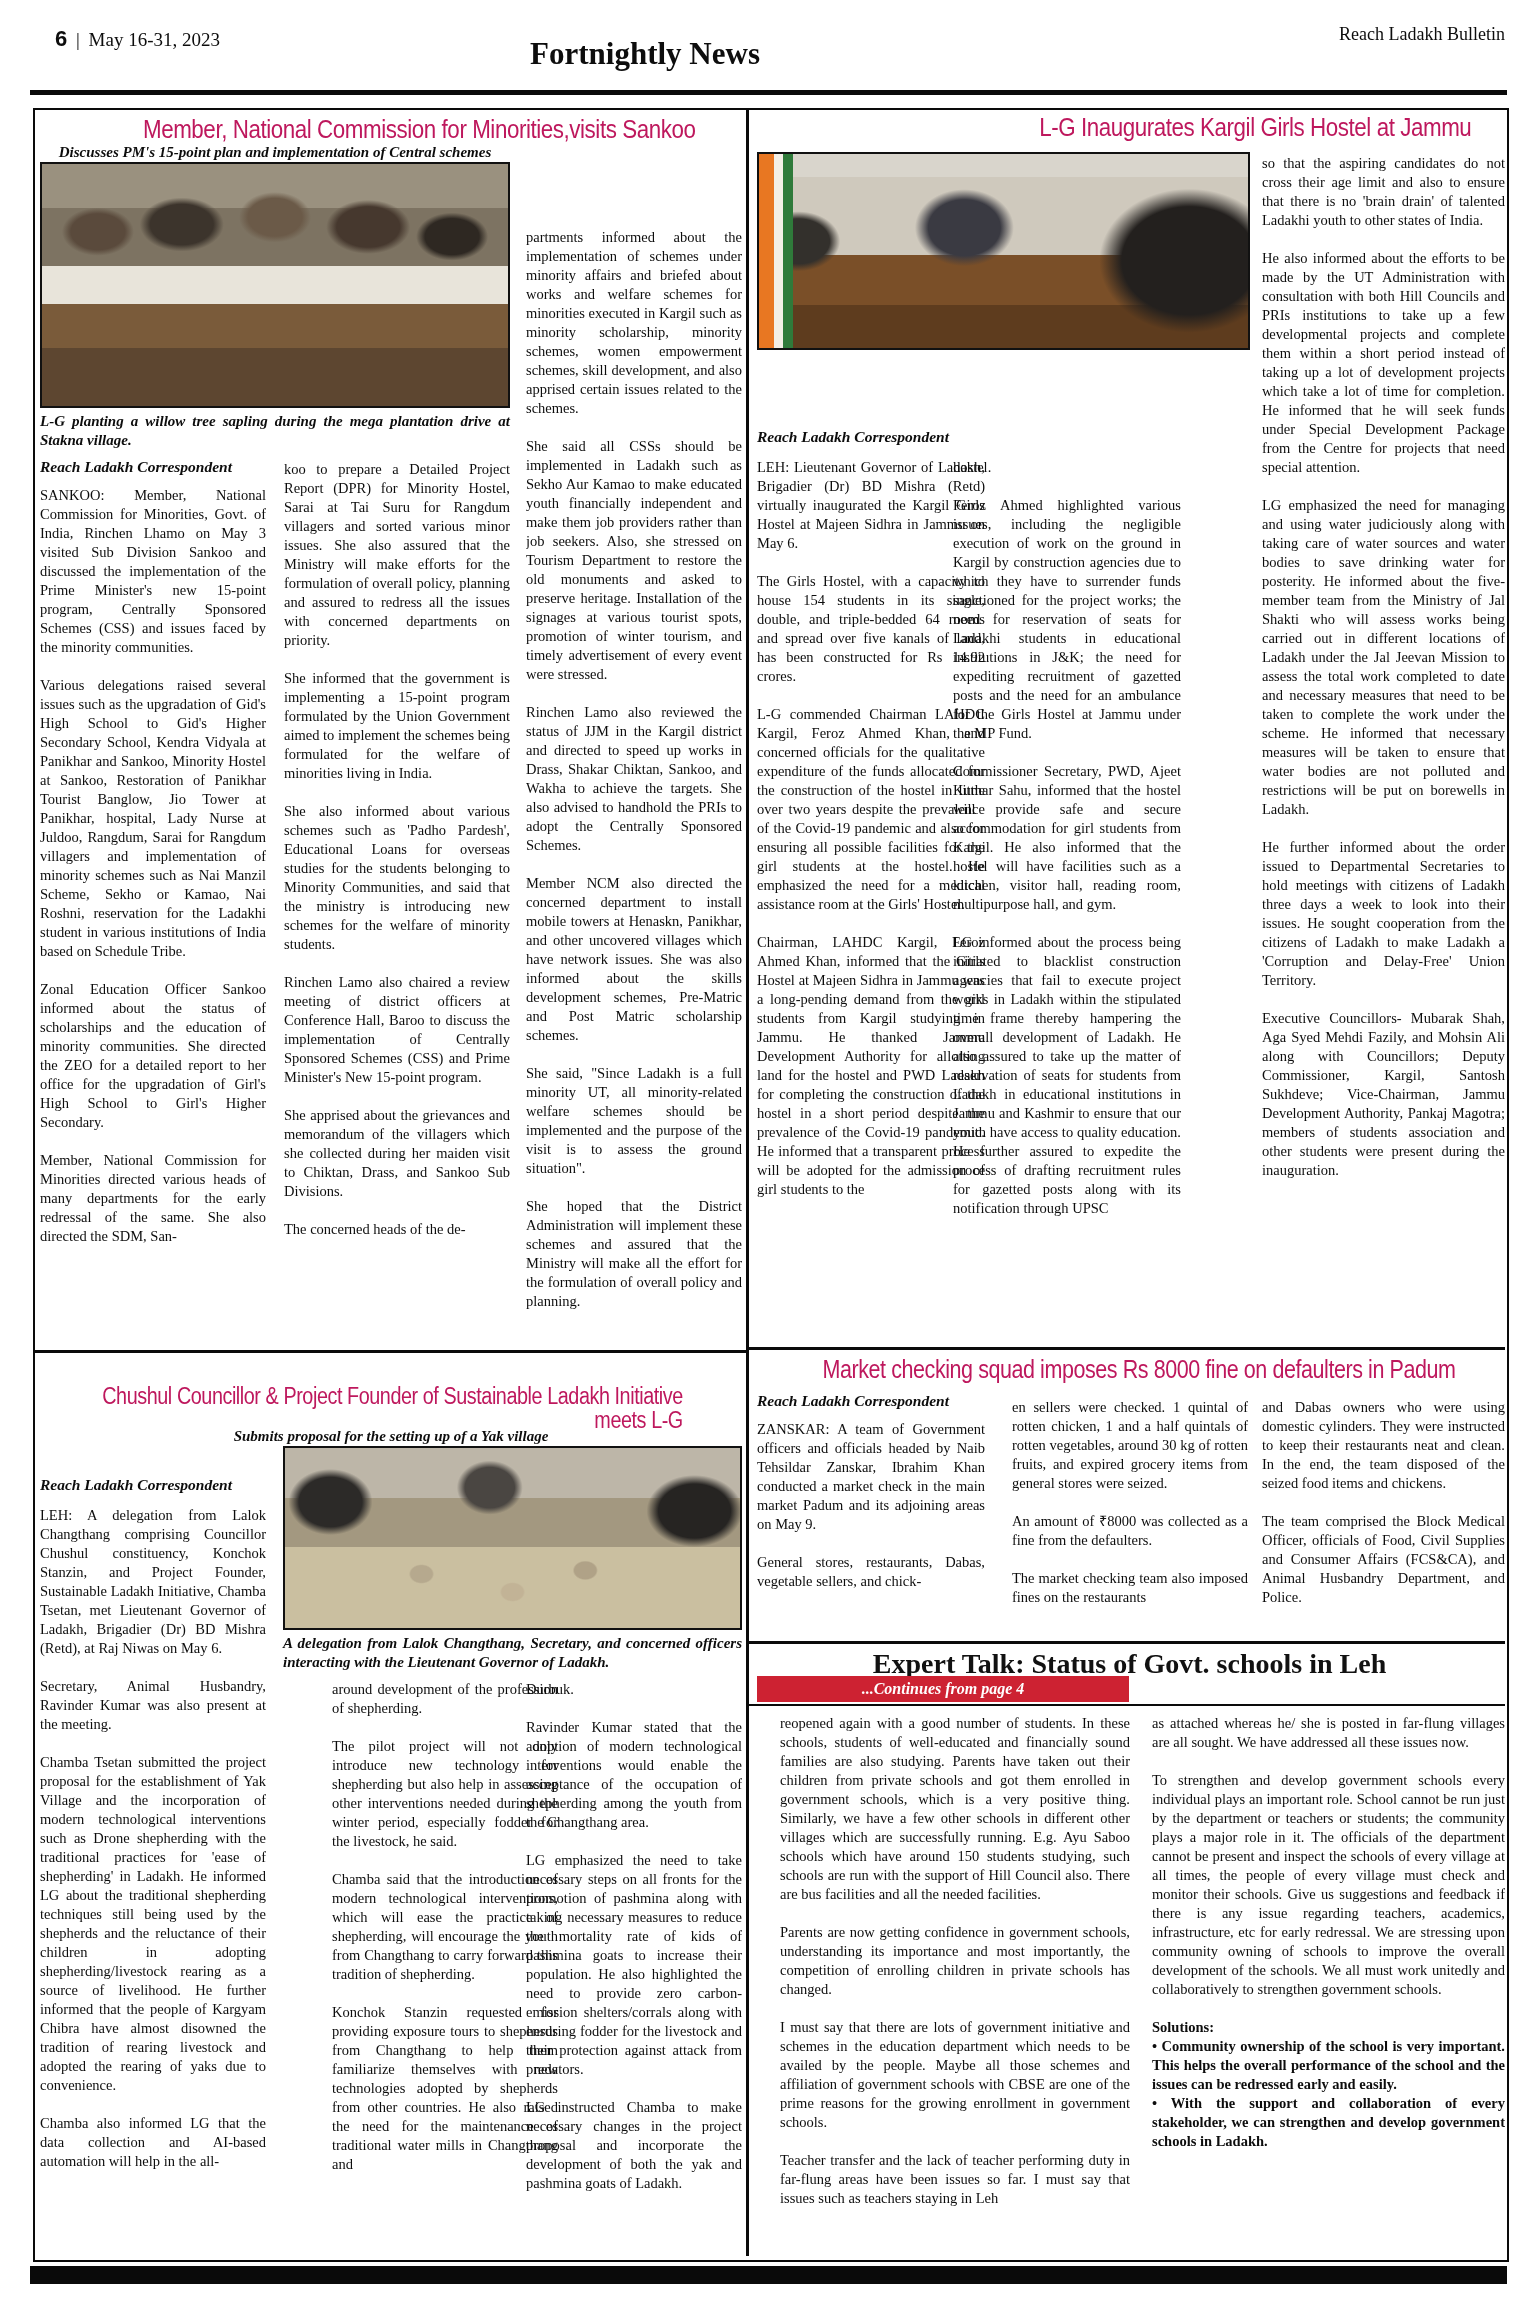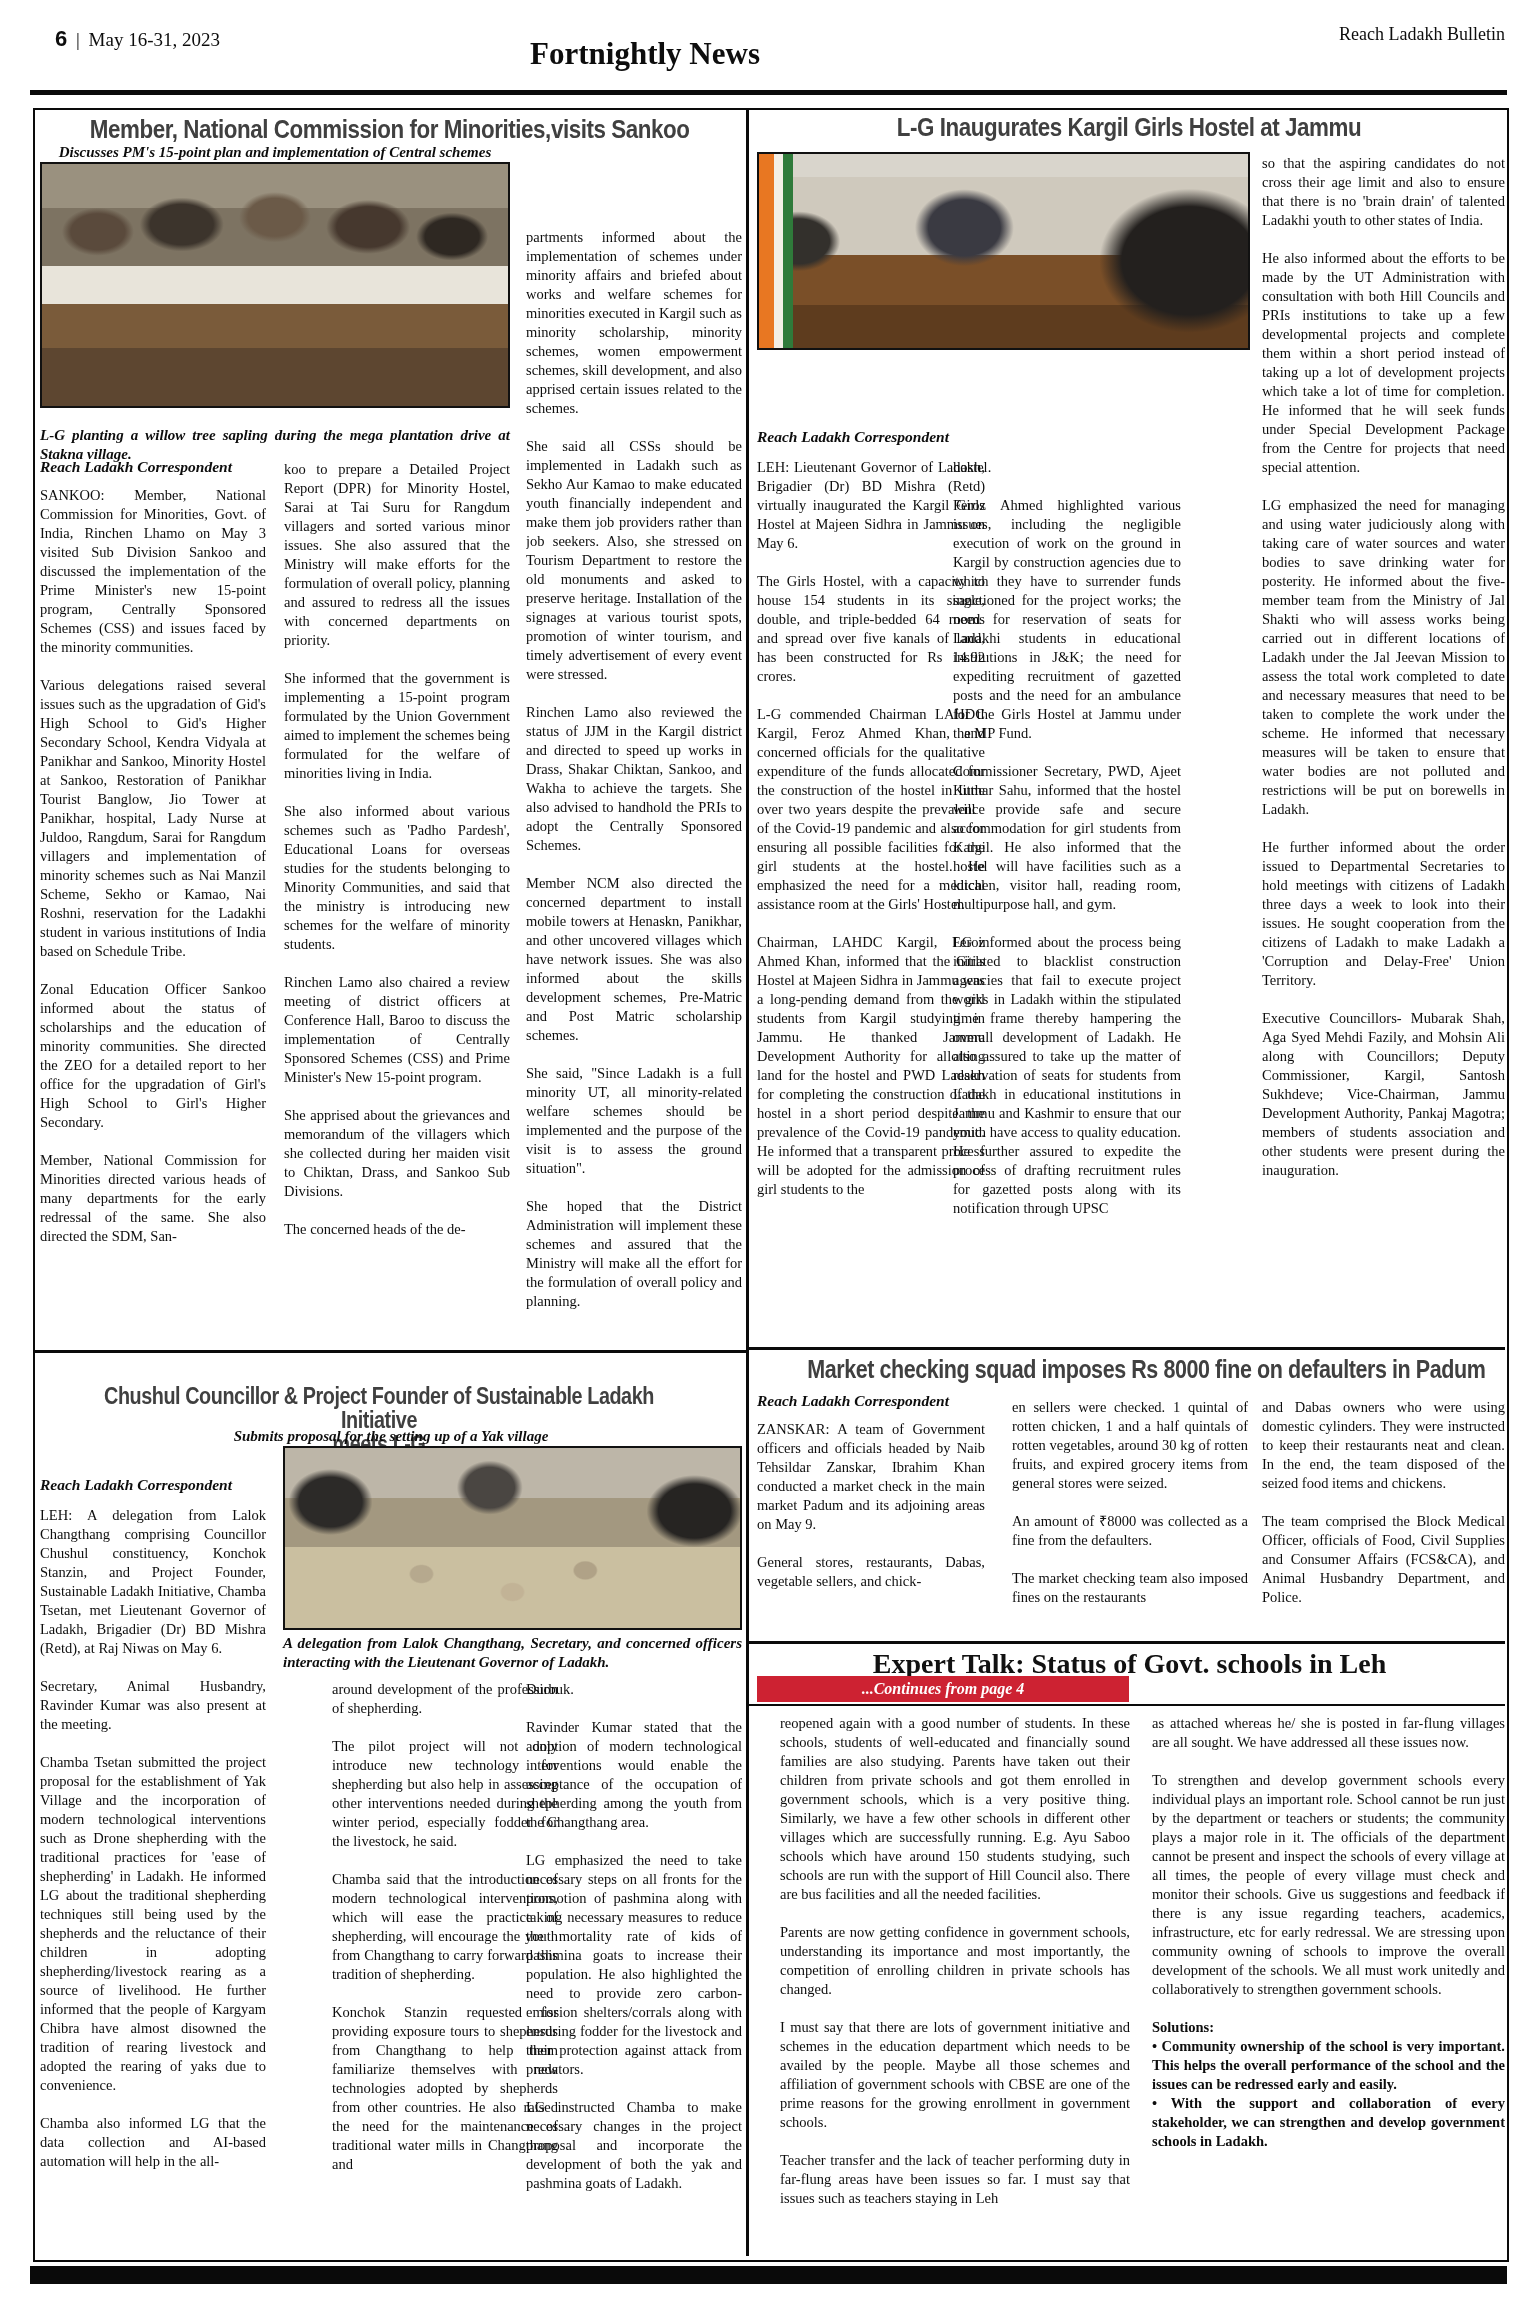--- a/index.html
+++ b/index.html
@@ -1,20 +1,20 @@
 <!DOCTYPE html>
 <html><head>
 <meta charset="utf-8">
 <style>
   html,body{margin:0;padding:0;background:#e8e8e4;}
   .page{position:relative;width:1535px;height:2303px;background:#ffffff;margin:0 auto;
         font-family:"Liberation Serif",serif;color:#0d0d0d;overflow:hidden;}
   .abs{position:absolute;}
   .center{text-align:center;}
-  .sans-head{font-family:"Liberation Sans",sans-serif;font-weight:bold;color:#404040;line-height:1.05;}
+  .sans-head{font-family:"Liberation Sans",sans-serif;font-weight:normal;color:#be185d;line-height:1.05;text-align:right;}
   .cond{display:inline-block;transform:scaleX(.86);transform-origin:50% 50%;white-space:nowrap;letter-spacing:-.5px;}
   .cond2{display:inline-block;transform:scaleX(.86);transform-origin:50% 50%;letter-spacing:-.5px;}
   .subtitle{font-style:italic;font-weight:bold;font-size:15px;}
   .byline{font-style:italic;font-weight:bold;font-size:15.5px;}
   .bodycol{font-size:14.5px;line-height:19px;text-align:justify;white-space:pre-line;overflow:hidden;}
   .caption{font-style:italic;font-weight:bold;font-size:15px;line-height:18.5px;text-align:justify;white-space:pre-line;}
   .rule-thick{background:#0a0a0a;}
   .photo{border:2px solid #111;box-sizing:border-box;}
   .serif-head{font-family:"Liberation Serif",serif;font-weight:600;color:#111;}
   .banner{background:#cd2232;color:#ffffff;font-style:italic;font-weight:bold;
@@ -64,21 +64,21 @@
   <div class="abs rule-thick" style="left:35px;top:1350px;width:711px;height:3px;"></div>
   <div class="abs rule-thick" style="left:749px;top:1347px;width:756px;height:3px;"></div>
   <div class="abs rule-thick" style="left:749px;top:1641px;width:756px;height:3px;"></div>
   <div class="abs" style="left:749px;top:1704px;width:756px;height:2px;background:#0a0a0a;"></div>
 
   <div class="abs center sans-head" style="left:40px;top:116px;width:700px;font-size:26px;">
     <span class="cond">Member, National Commission for Minorities,visits Sankoo</span>
   </div>
   <div class="abs center subtitle" style="left:40px;top:144px;width:470px;">Discusses PM's 15-point plan and implementation of Central schemes</div>
   <div class="abs photo ph1" style="left:40px;top:162px;width:470px;height:246px;"></div>
-  <div class="abs caption" style="left:40px;top:412px;width:470px;height:42px;margin-top:14px;">L-G planting a willow tree sapling during the mega plantation drive at Stakna village.</div>
+  <div class="abs caption" style="left:40px;top:412px;width:470px;height:42px;">L-G planting a willow tree sapling during the mega plantation drive at Stakna village.</div>
   <div class="abs byline" style="left:40px;top:458px;width:260px;">Reach Ladakh Correspondent</div>
   <div class="abs bodycol" style="left:40px;top:486px;width:226px;height:858px;">SANKOO: Member, National Commission for Minorities, Govt. of India, Rinchen Lhamo on May 3 visited Sub Division Sankoo and discussed the implementation of the Prime Minister's new 15-point program, Centrally Sponsored Schemes (CSS) and issues faced by the minority communities.
 
 Various delegations raised several issues such as the upgradation of Gid's High School to Gid's Higher Secondary School, Kendra Vidyala at Panikhar and Sankoo, Minority Hostel at Sankoo, Restoration of Panikhar Tourist Banglow, Jio Tower at Panikhar, hospital, Lady Nurse at Juldoo, Rangdum, Sarai for Rangdum villagers and implementation of minority schemes such as Nai Manzil Scheme, Sekho or Kamao, Nai Roshni, reservation for the Ladakhi student in various institutions of India based on Schedule Tribe.
 
 Zonal Education Officer Sankoo informed about the status of scholarships and the education of minority communities. She directed the ZEO for a detailed report to her office for the upgradation of Girl's High School to Girl's Higher Secondary.
 
 Member, National Commission for Minorities directed various heads of many departments for the early redressal of the same. She also directed the SDM, San-</div>
   <div class="abs bodycol" style="left:284px;top:460px;width:226px;height:884px;">koo to prepare a Detailed Project Report (DPR) for Minority Hostel, Sarai at Tai Suru for Rangdum villagers and sorted various minor issues. She also assured that the Ministry will make efforts for the formulation of overall policy, planning and assured to redress all the issues with concerned departments on priority.
 

